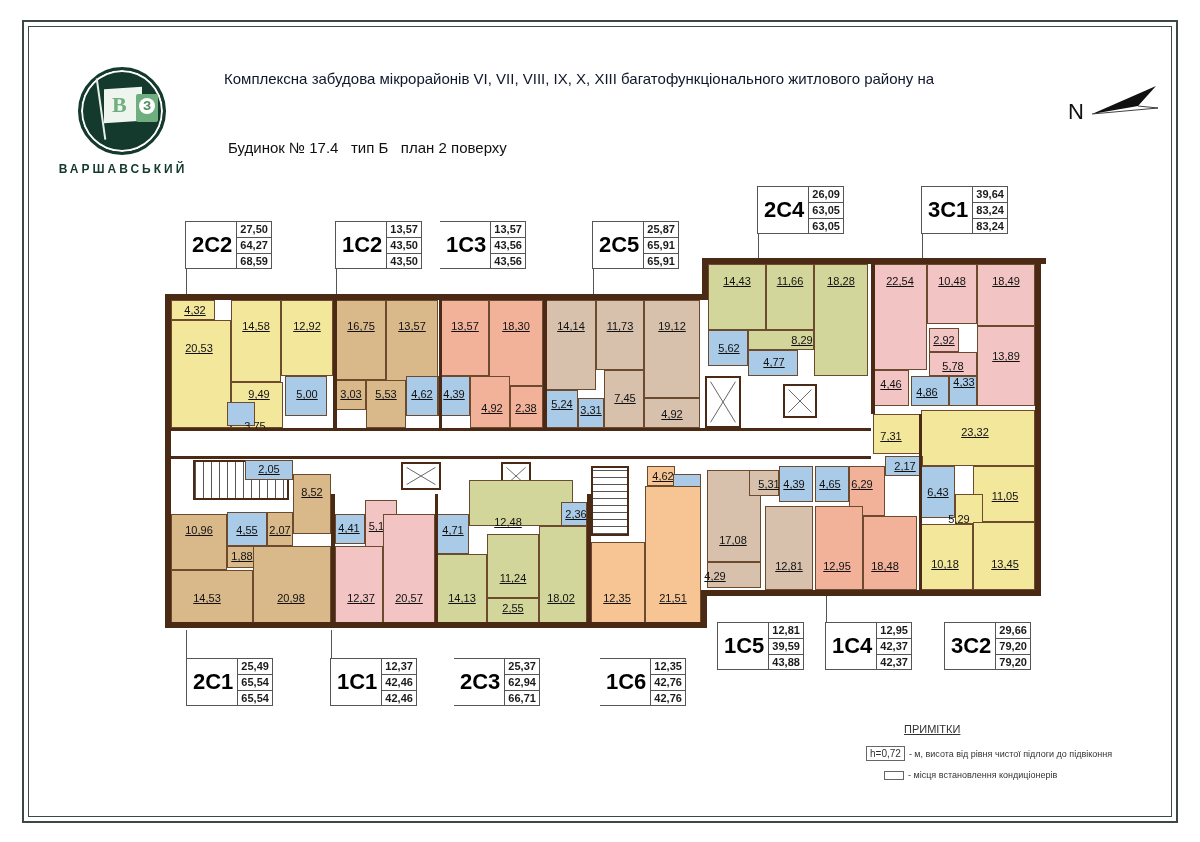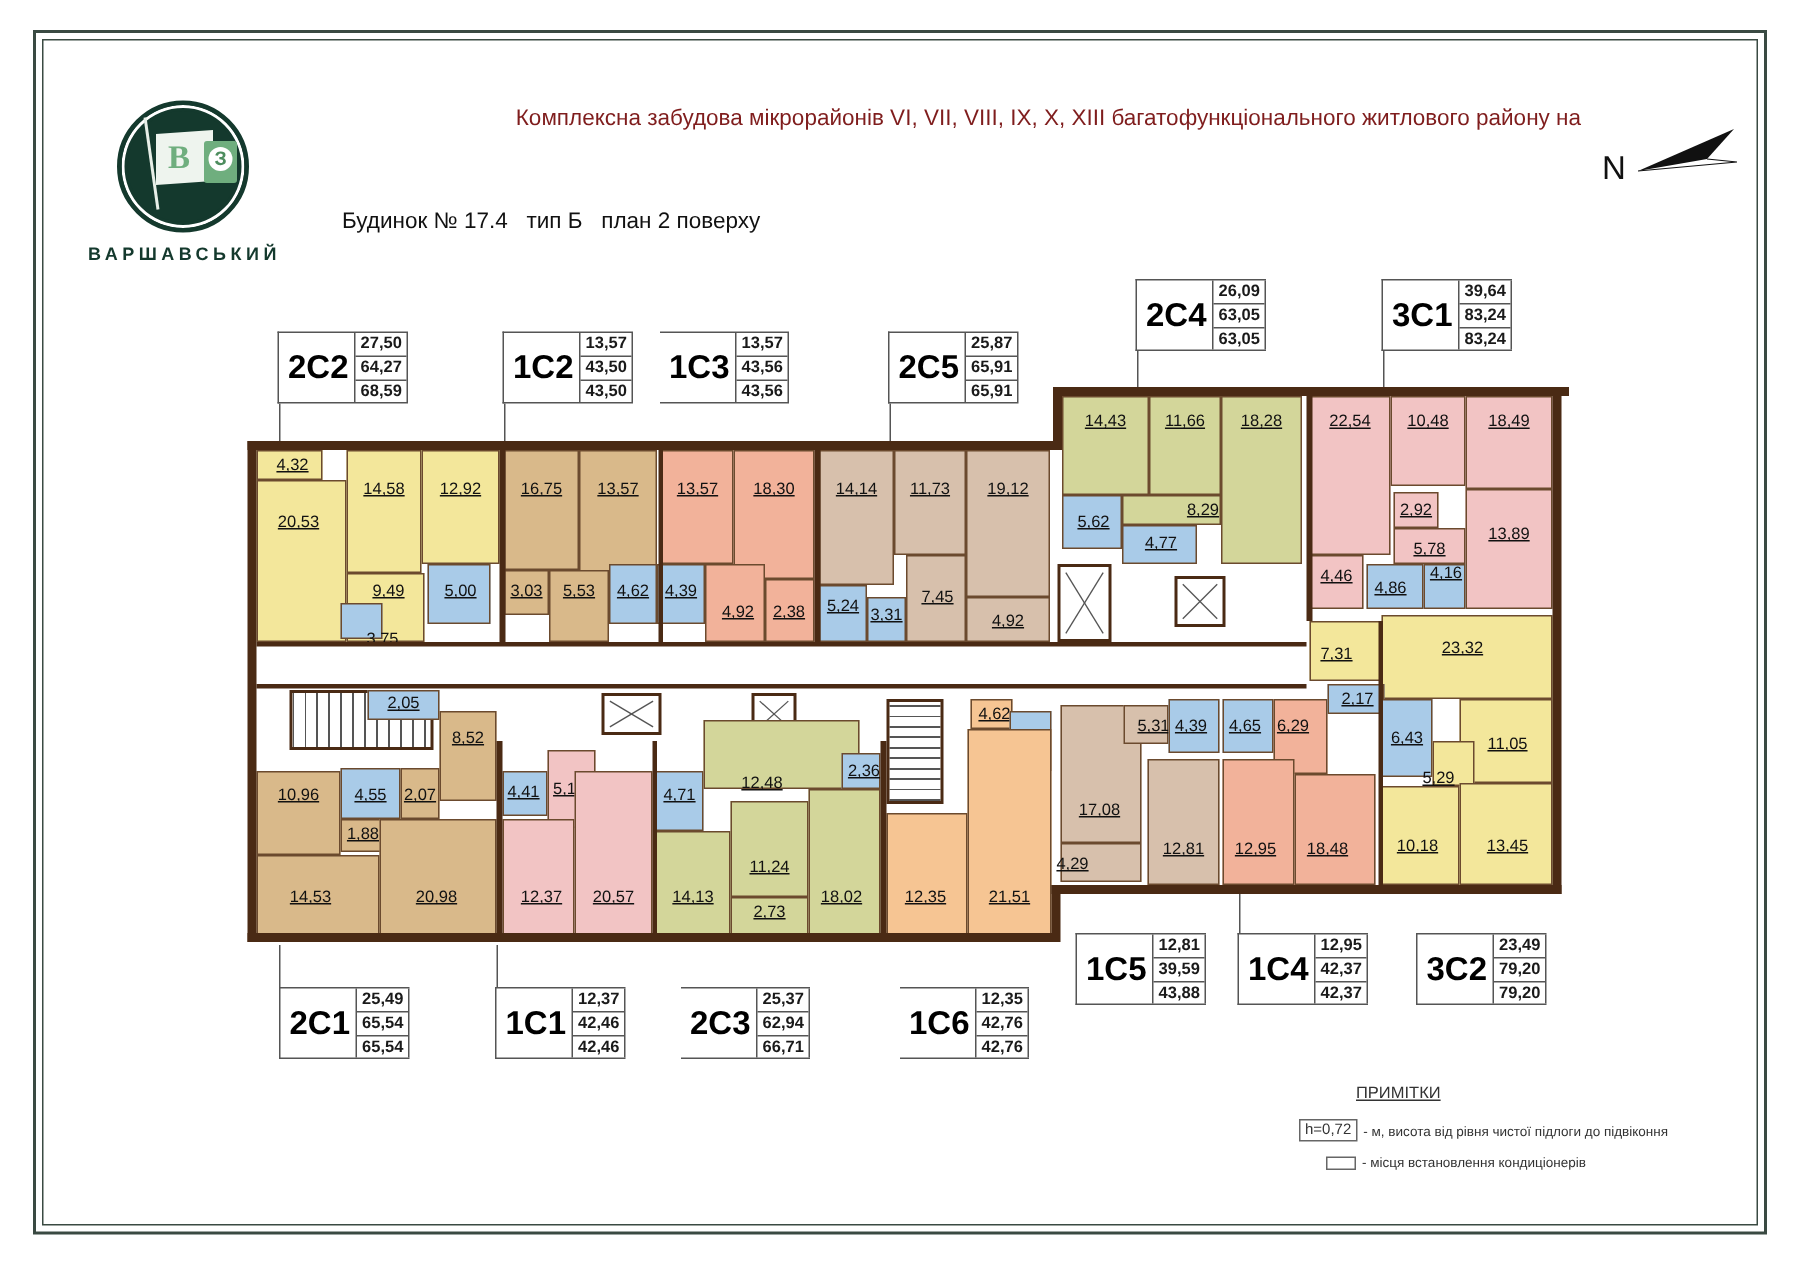--- a/index.html
+++ b/index.html
@@ -13,21 +13,21 @@
   .logo { position: absolute; left: 48px; top: 60px; width: 150px; height: 120px; }
   .logo-circle { position: absolute; left: 30px; top: 7px; width: 88px; height: 88px; border-radius: 50%; background: #14392d; border: 3px solid #14392d; box-shadow: inset 0 0 0 2px #ffffff, inset 0 0 0 4px #14392d; }
   .logo-pole { position: absolute; left: 52px; top: 18px; width: 2px; height: 62px; background: #e8efe8; transform: rotate(-8deg); }
   .logo-flag { position: absolute; left: 56px; top: 28px; width: 38px; height: 34px; background: #eef4ee; transform: skewY(-4deg); }
   .logo-flag2 { position: absolute; left: 88px; top: 34px; width: 22px; height: 28px; background: #6fae7e; border-radius: 2px; }
   .logo-b { position: absolute; left: 64px; top: 32px; font-family: "Liberation Serif", serif; font-size: 22px; font-weight: bold; color: #6fae7e; }
   .logo-z { position: absolute; left: 91px; top: 38px; width: 16px; height: 16px; border-radius: 50%; background: #ffffff; color: #4d8d5e; font-size: 13px; font-weight: bold; text-align: center; line-height: 16px; }
   .logo-text { position: absolute; left: 0; top: 102px; width: 150px; text-align: center; font-size: 12px; font-weight: bold; letter-spacing: 3px; color: #14392d; }
 
   
-  .header { position: absolute; left: 224px; top: 69px; width: 830px; font-size: 15px; line-height: 19px; color: #7f1d1d; text-align: right; }
+  .header { position: absolute; left: 224px; top: 69px; width: 830px; font-size: 15px; line-height: 19px; color: #0f172a; }
   .header .line { white-space: nowrap; }
   .subheader { position: absolute; left: 228px; top: 139px; font-size: 15px; color: #111; white-space: pre; }
 
   
   .north { position: absolute; left: 1068px; top: 99px; font-size: 22px; color: #111; }
   .north-arrow { position: absolute; left: 1090px; top: 84px; width: 70px; height: 36px; }
 
   
   .plan { position: absolute; left: 165px; top: 294px; width: 880px; height: 334px; }
   .wall { position: absolute; background: #4a2a14; }
@@ -237,21 +237,21 @@
   <div class="room-label" style="left:779px;top:46px">2,92</div>
   <div class="room c-pink" style="left:764px;top:58px;width:48px;height:24px"></div>
   <div class="room-label" style="left:788px;top:72px">5,78</div>
   <div class="room c-pink" style="left:812px;top:32px;width:58px;height:80px"></div>
   <div class="room-label" style="left:841px;top:62px">13,89</div>
   <div class="room c-pink" style="left:708px;top:76px;width:36px;height:36px"></div>
   <div class="room-label" style="left:726px;top:90px">4,46</div>
   <div class="room c-bath" style="left:746px;top:82px;width:38px;height:30px"></div>
   <div class="room-label" style="left:762px;top:98px">4,86</div>
   <div class="room c-bath" style="left:784px;top:82px;width:28px;height:30px"></div>
-  <div class="room-label" style="left:799px;top:88px">4,16</div>
+  <div class="room-label" style="left:799px;top:88px">4,33</div>
 
   <div class="corridor" style="left:6px;top:136px;width:700px;height:26px"></div>
 
   <div class="stairs" style="left:28px;top:166px;width:96px;height:40px"></div>
 
   <div class="stairs" style="left:426px;top:172px;width:38px;height:70px;background-image:repeating-linear-gradient(0deg,#555 0 1px,transparent 1px 7px)"></div>
 
   <div class="lift" style="left:236px;top:168px;width:40px;height:28px">
     <svg viewBox="0 0 40 28" preserveAspectRatio="none">
         <line x1="4" y1="4" x2="36" y2="24" stroke="#555"></line>
@@ -295,21 +295,21 @@
   <div class="room-label" style="left:288px;top:236px">4,71</div>
   <div class="room c-olive" style="left:304px;top:186px;width:104px;height:46px"></div>
   <div class="room-label" style="left:343px;top:228px">12,48</div>
   <div class="room c-bath" style="left:396px;top:208px;width:26px;height:24px"></div>
   <div class="room-label" style="left:411px;top:220px">2,36</div>
   <div class="room c-olive" style="left:272px;top:260px;width:50px;height:72px"></div>
   <div class="room-label" style="left:297px;top:304px">14,13</div>
   <div class="room c-olive" style="left:322px;top:240px;width:52px;height:64px"></div>
   <div class="room-label" style="left:348px;top:284px">11,24</div>
   <div class="room c-olive" style="left:322px;top:304px;width:52px;height:28px"></div>
-  <div class="room-label" style="left:348px;top:314px">2,73</div>
+  <div class="room-label" style="left:348px;top:314px">2,55</div>
   <div class="room c-olive" style="left:374px;top:232px;width:48px;height:100px"></div>
   <div class="room-label" style="left:396px;top:304px">18,02</div>
 
   <div class="room c-peach" style="left:482px;top:172px;width:28px;height:20px"></div>
   <div class="room-label" style="left:498px;top:182px">4,62</div>
   <div class="room c-bath" style="left:508px;top:180px;width:28px;height:40px"></div>
   <div class="room-label" style="left:520px;top:198px">4,28</div>
   <div class="room c-peach" style="left:426px;top:248px;width:54px;height:84px"></div>
   <div class="room-label" style="left:452px;top:304px">12,35</div>
   <div class="room c-peach" style="left:480px;top:192px;width:56px;height:140px"></div>
@@ -425,21 +425,21 @@
   <div class="apt-vals">
     <span>12,95</span>
     <span>42,37</span>
     <span>42,37</span>
   </div>
 </div>
 
 <div class="apt" style="left:944px;top:622px;border-bottom:1px solid #555">
   <div class="apt-code">3C2</div>
   <div class="apt-vals">
-    <span>23,49</span>
+    <span>29,66</span>
     <span>79,20</span>
     <span>79,20</span>
   </div>
 </div>
 
 <div class="notes-title">ПРИМІТКИ</div>
 <div class="note-row" style="left:866px;top:746px">
   <span class="note-box">h=0,72</span>
   <span>- м, висота від рівня чистої підлоги до підвіконня</span>
 </div>

